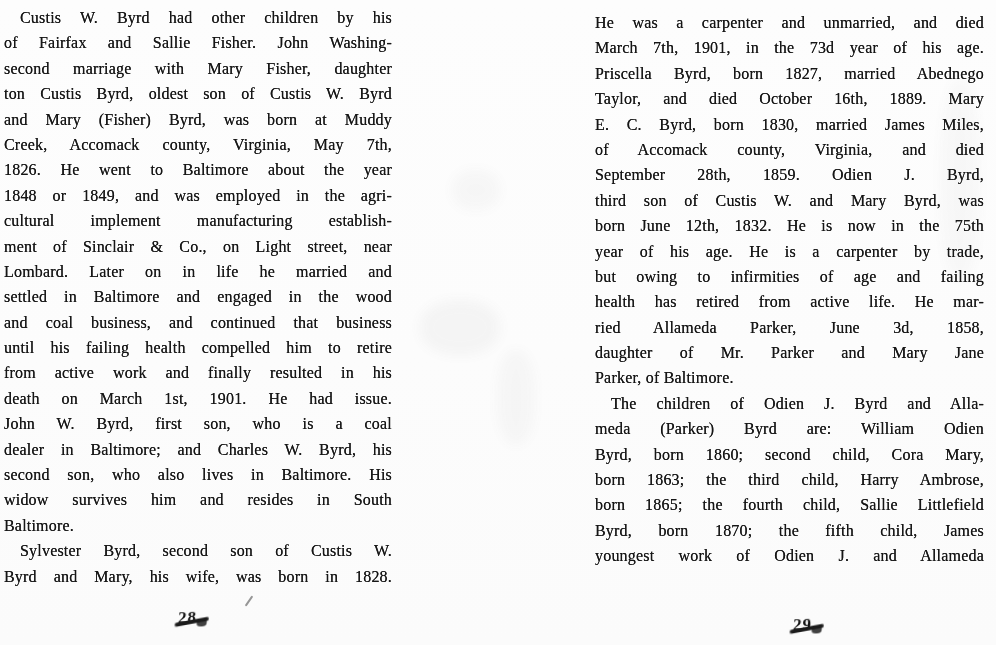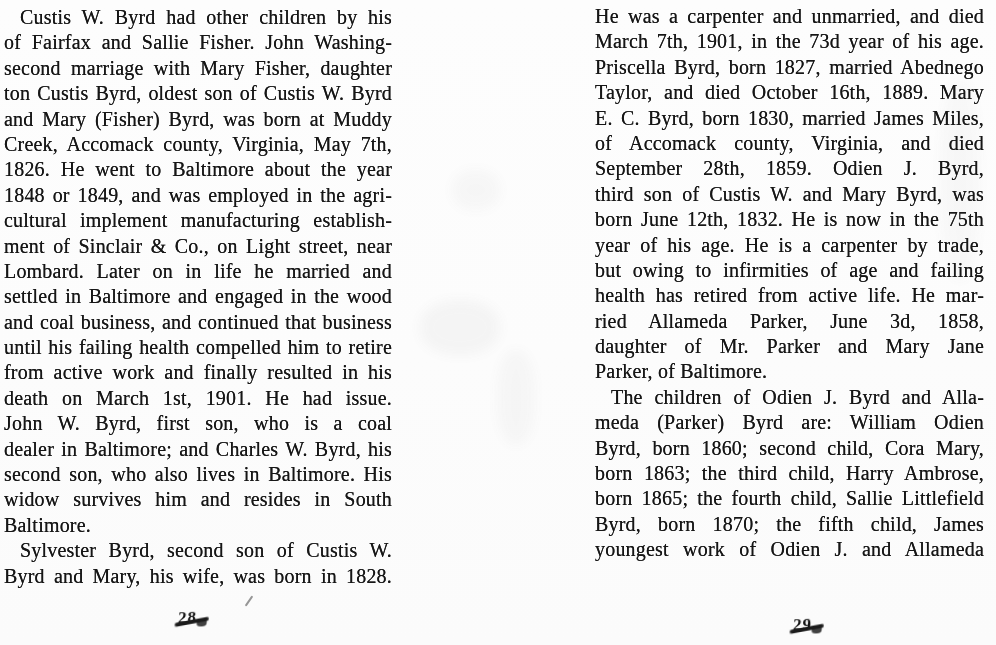--- a/index.html
+++ b/index.html
@@ -10,23 +10,23 @@
   }
   #scan {
     position: relative;
     width: 996px; height: 645px;
     background: linear-gradient(180deg, #fdfdfd 0%, #fcfcfc 55%, #fbfbfb 100%);
     font-family: "Liberation Serif", "DejaVu Serif", serif;
     color: #161616;
   }
   .col { position: absolute; }
   #col-left  { left: 4px;   top: 5px;  width: 388px; }
-  #col-right { left: 595px; top: 4px; width: 389px; }
+  #col-right { left: 595px; top: 10px; width: 389px; }
   .ln {
-    font-size: 20px;
+    font-size: 16px;
     line-height: 25.4px;
     height: 25.4px;
     text-align: justify;
     text-align-last: justify;
     letter-spacing: 0.2px;
     white-space: nowrap;
     text-shadow: 0 0 0.5px rgba(10,10,10,0.85);
   }
   .first { text-indent: 16px; }
   .end { text-align-last: left; }

